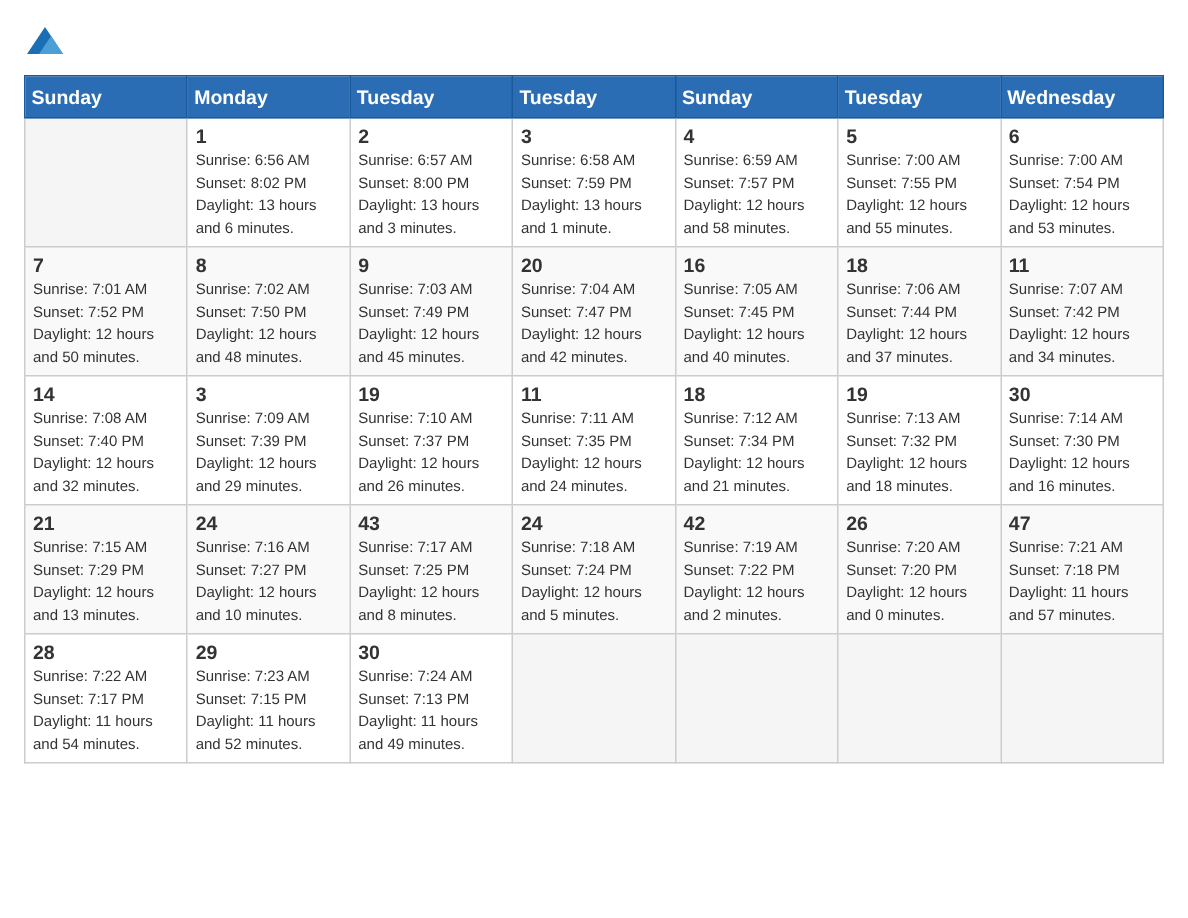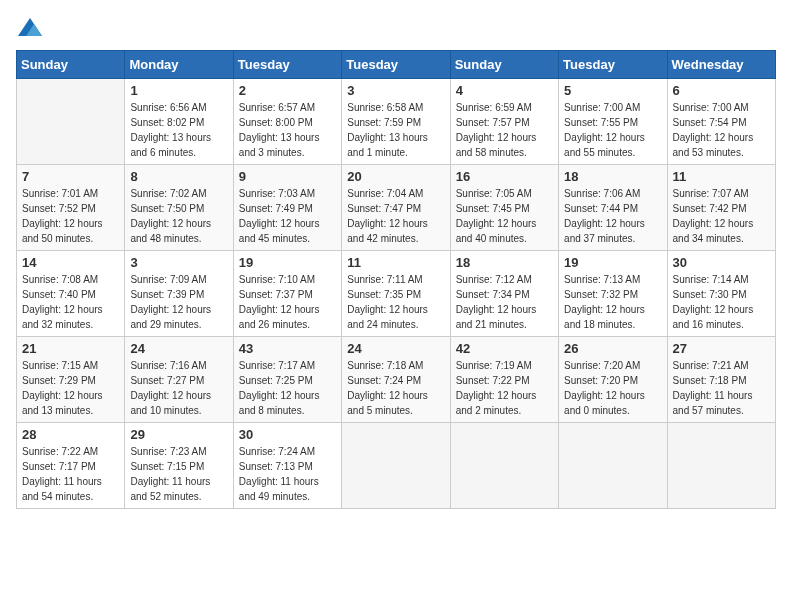--- a/index.html
+++ b/index.html
@@ -228,21 +228,21 @@
         </td>
         <td>
           <span class="day-number">42</span>
           <div class="day-info">Sunrise: 7:19 AM<br>Sunset: 7:22 PM<br>Daylight: 12 hours and 2 minutes.</div>
         </td>
         <td>
           <span class="day-number">26</span>
           <div class="day-info">Sunrise: 7:20 AM<br>Sunset: 7:20 PM<br>Daylight: 12 hours and 0 minutes.</div>
         </td>
         <td>
-          <span class="day-number">27</span>
+          <span class="day-number">47</span>
           <div class="day-info">Sunrise: 7:21 AM<br>Sunset: 7:18 PM<br>Daylight: 11 hours and 57 minutes.</div>
         </td>
       </tr>
       <tr>
         <td>
           <span class="day-number">28</span>
           <div class="day-info">Sunrise: 7:22 AM<br>Sunset: 7:17 PM<br>Daylight: 11 hours and 54 minutes.</div>
         </td>
         <td>
           <span class="day-number">29</span>

